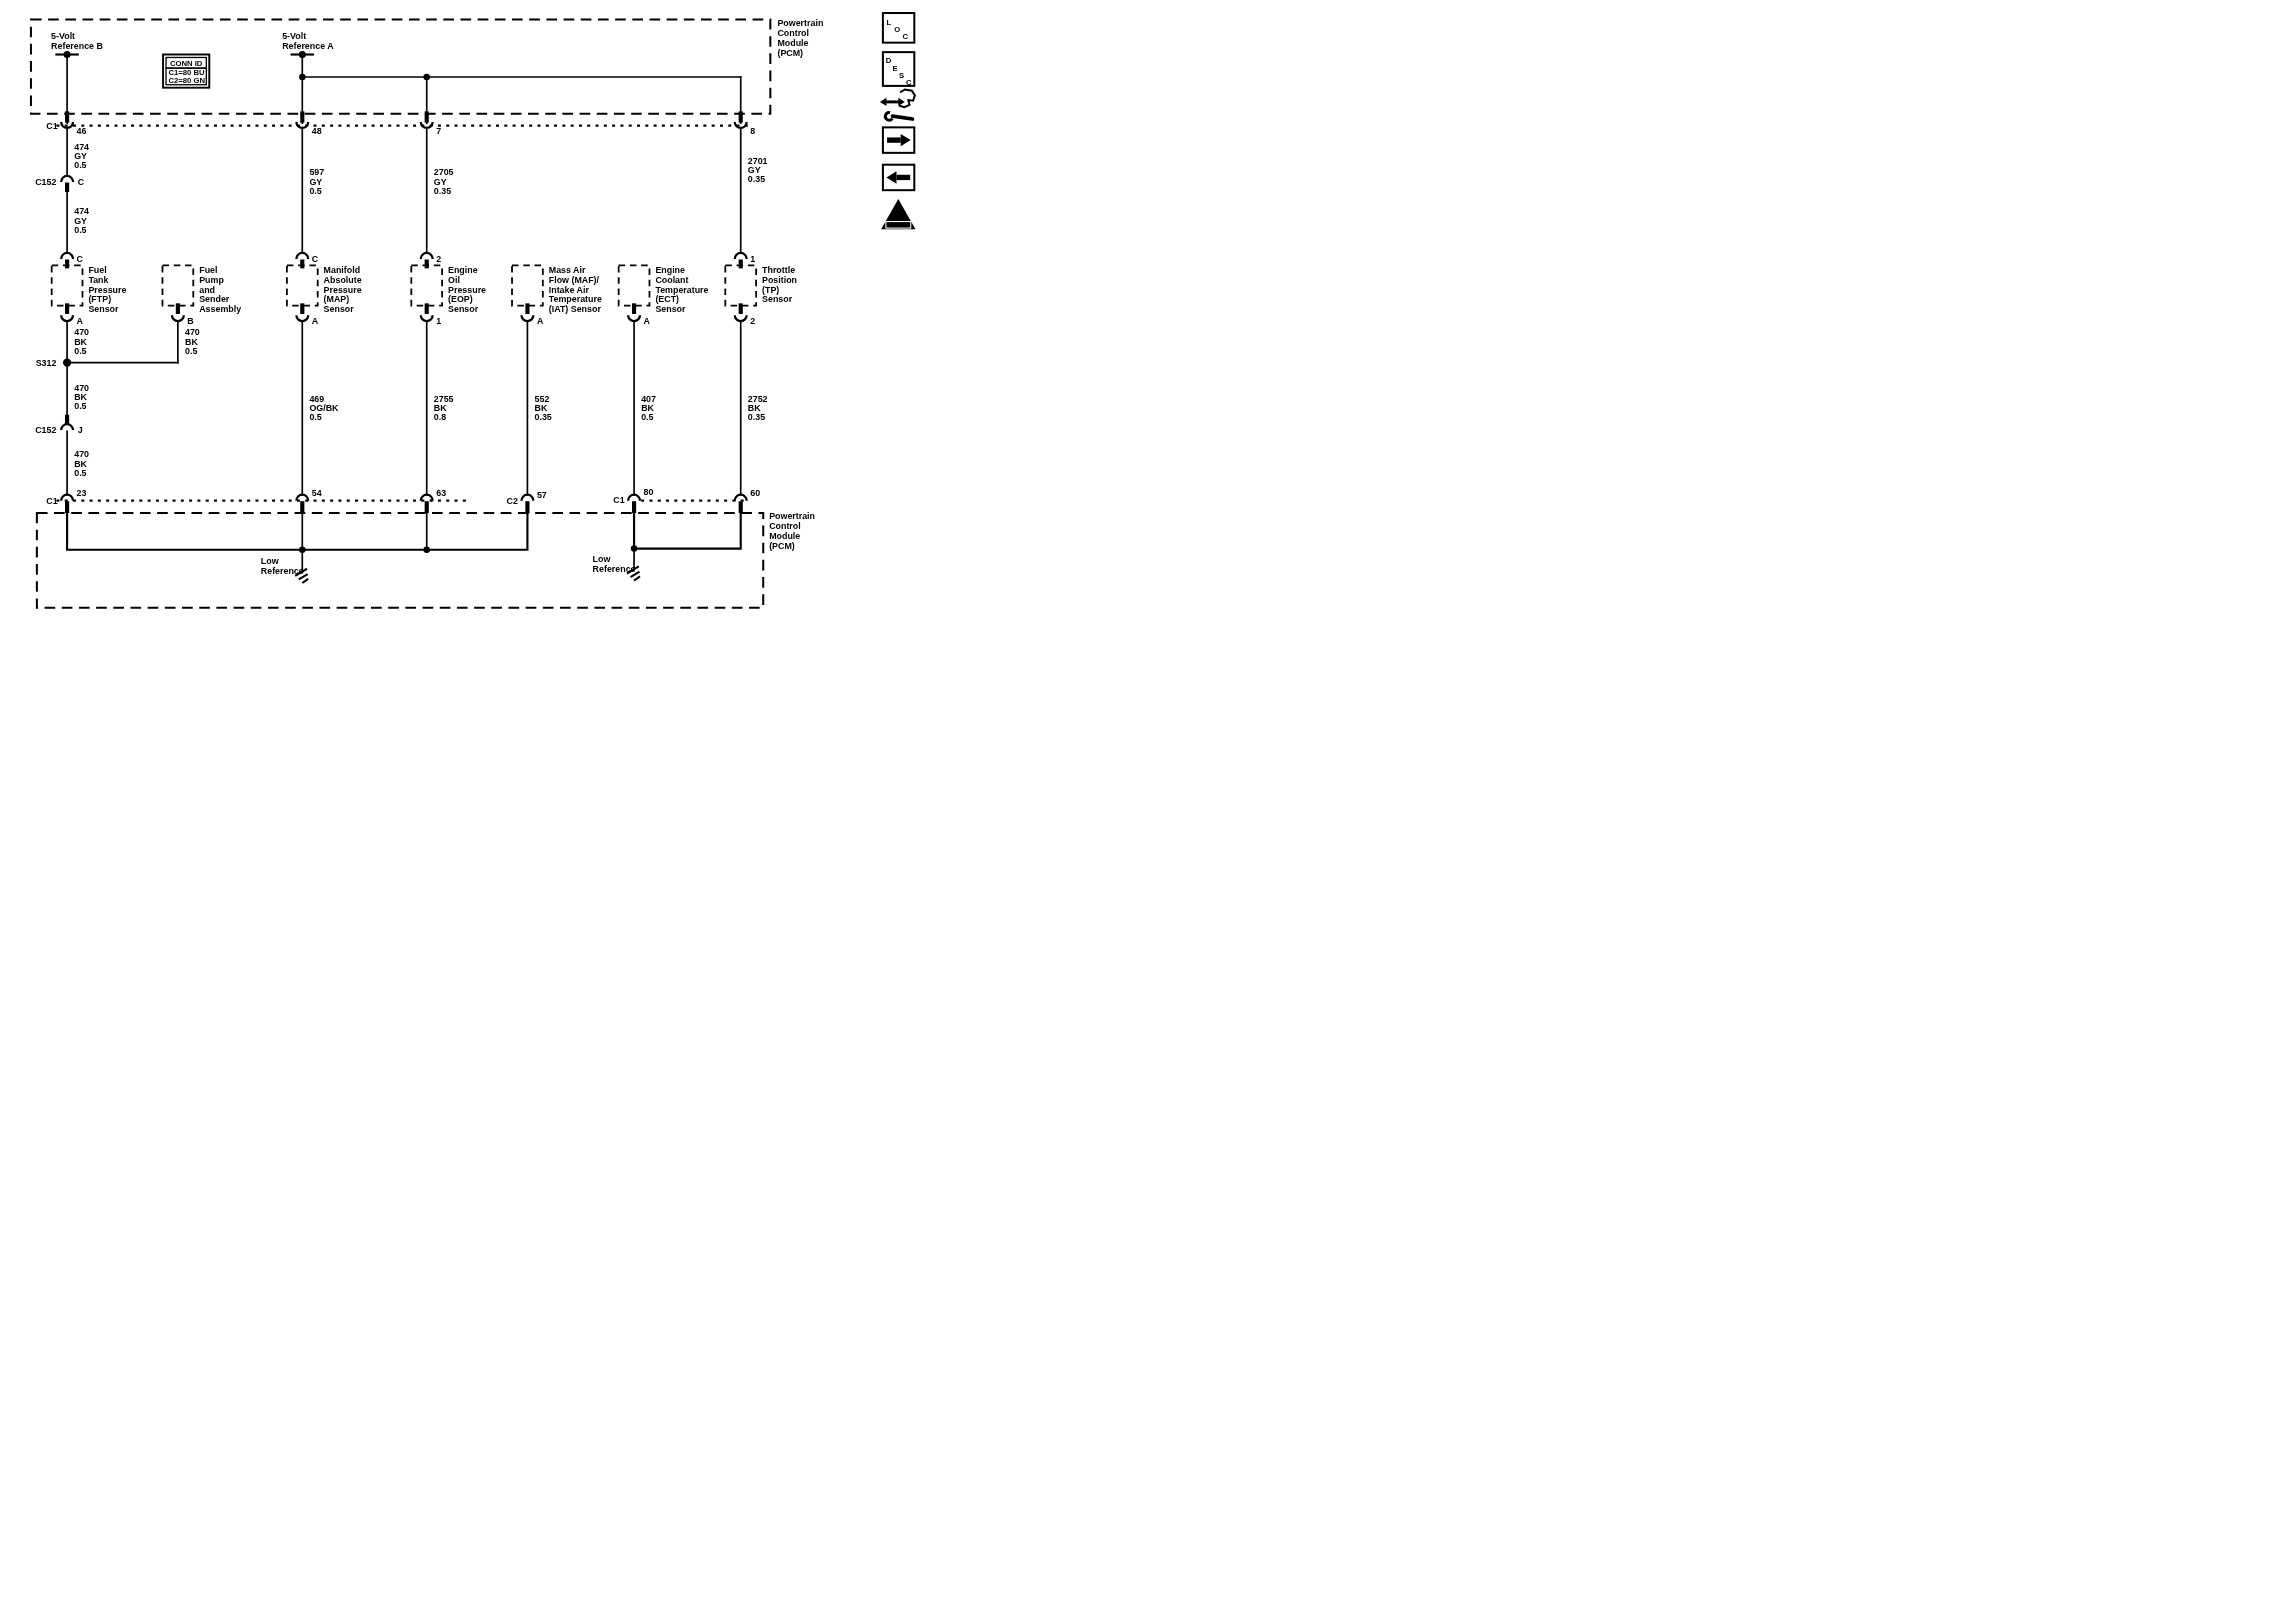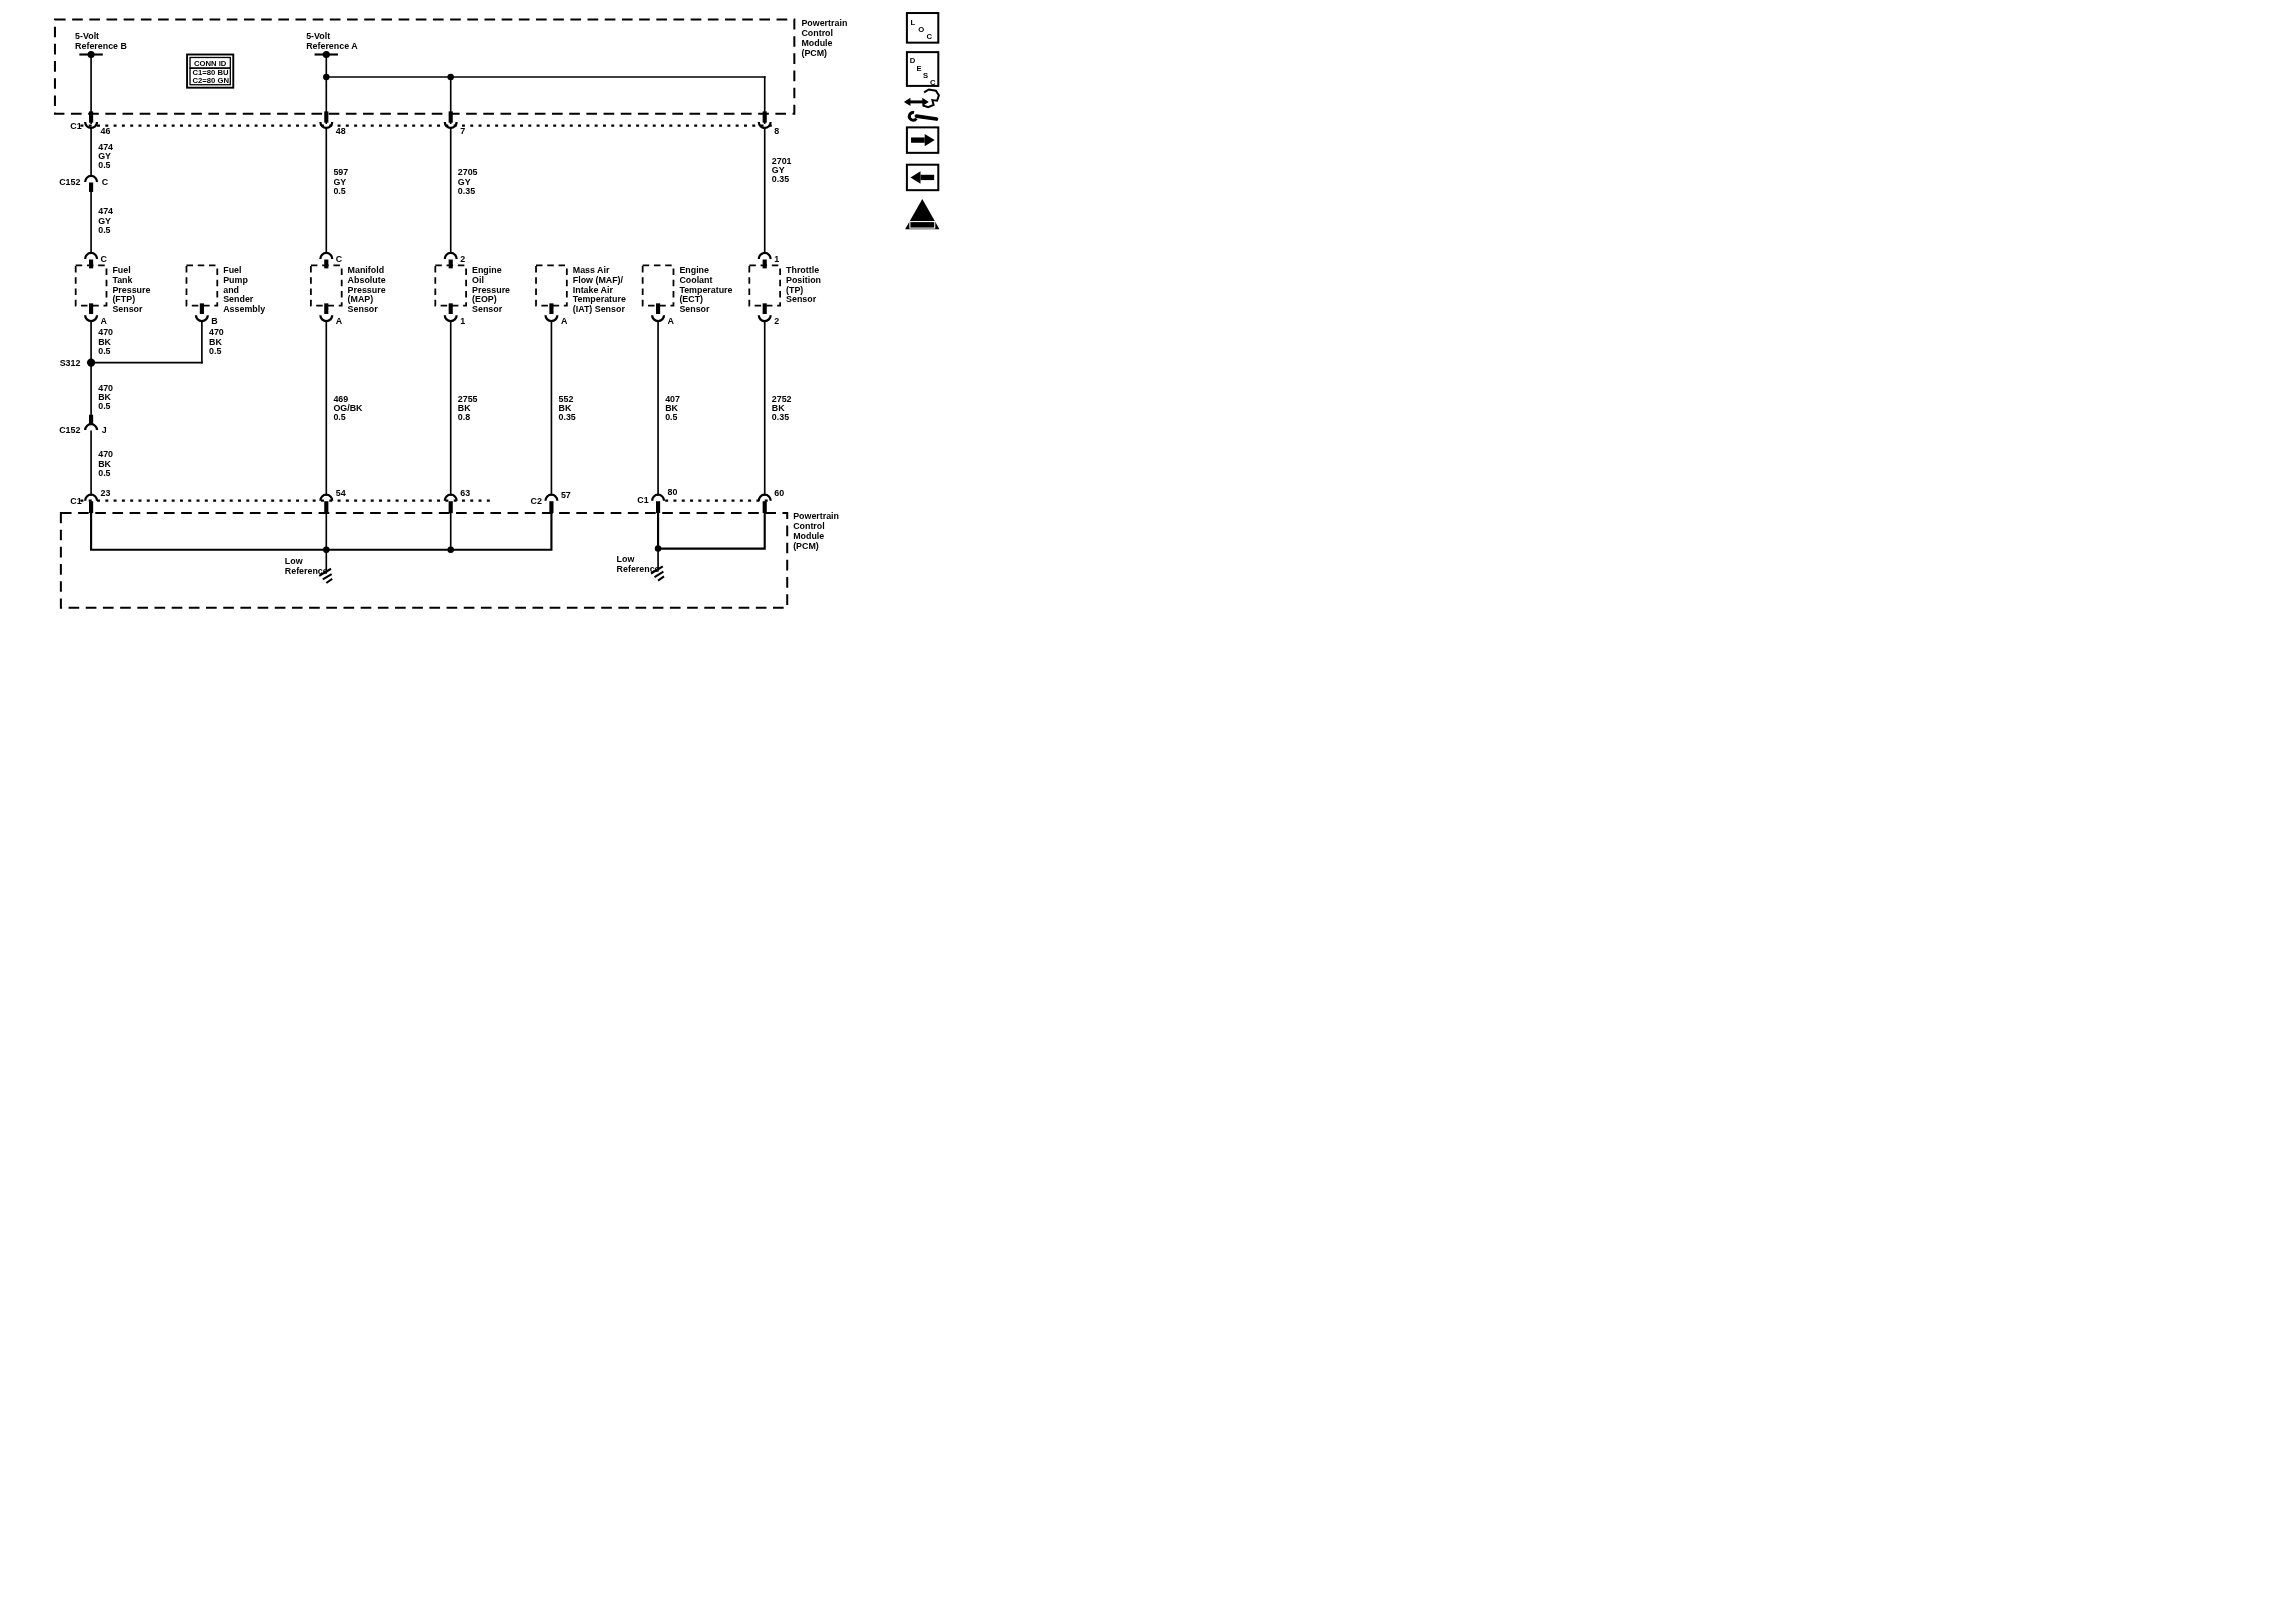--- a/index.html
+++ b/index.html
@@ -1,16 +1,16 @@
 <!DOCTYPE html>
 <html style="font-size:9.5px"><head>
 <meta charset="utf-8">
 <style>
   html,body { margin:0; padding:0; background:#ffffff; }
-  .stage { position:relative; width:918px; height:644px; background:#fff; overflow:hidden;padding-left:24px; }
+  .stage { position:relative; width:918px; height:644px; background:#fff; overflow:hidden; }
   svg { display:block; }
   svg text { font-family:"Liberation Sans", sans-serif; font-weight:700; font-size:15px; fill:#000; }
   .t13 { font-size:13px; }
   .end { text-anchor:end; }
   .mid { text-anchor:middle; }
   .w    { fill:none; stroke:#000; stroke-width:2.8; stroke-linecap:square; }
   .bus  { fill:none; stroke:#000; stroke-width:3.6; stroke-linecap:square; }
   .stub { fill:none; stroke:#000; stroke-width:7; stroke-linecap:butt; }
   .arc  { fill:none; stroke:#000; stroke-width:3.8; }
   .boxdash    { fill:none; stroke:#000; stroke-width:3.4; stroke-dasharray:18 11; }

